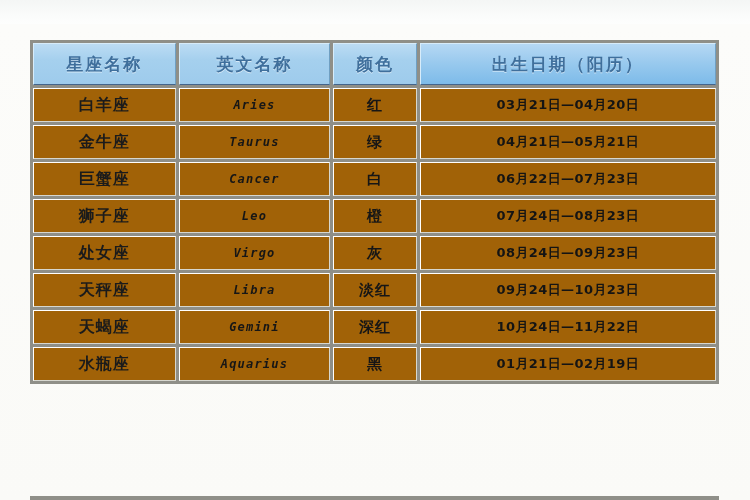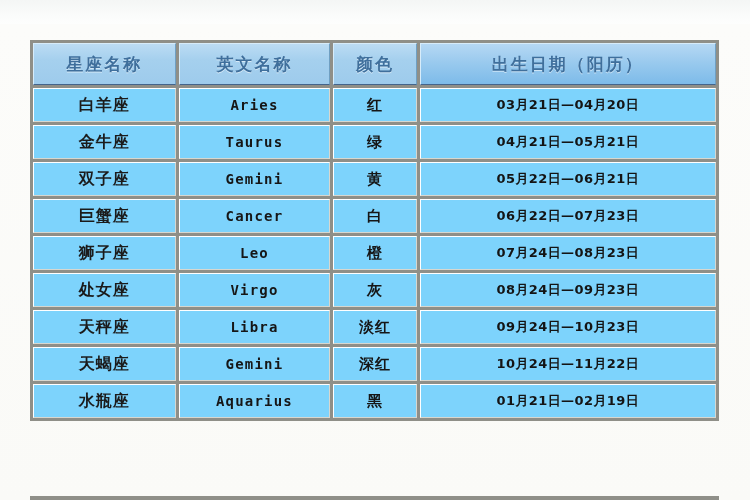--- a/index.html
+++ b/index.html
@@ -66,21 +66,21 @@
   table.zodiac col.c-color { width: 83px; }
   table.zodiac col.c-date  { width: 295px; }
 
   table.zodiac th,
   table.zodiac td {
     padding: 0;
     margin: 0;
     text-align: center;
     vertical-align: middle;
     height: 32px;
-    background: #7dd3fc;
+    background: #a16207;
     border-top: 1px solid #ffffff;
     border-left: 1px solid #ffffff;
     border-right: 1px solid #d7d7cf;
     border-bottom: 1px solid #d7d7cf;
   }
 
   table.zodiac thead th {
     background: linear-gradient(180deg,#bcdcf4 0%, #a5d0ee 40%, #9ecbec 100%);
     border-top: 1px solid #d7ecfa;
     border-left: 1px solid #d7ecfa;
@@ -109,25 +109,26 @@
     font-size: 16px;
     font-weight: 600;
     color: #1b1b1b;
     letter-spacing: 1px;
     line-height: 30px;
   }
 
   .en-cell {
     display: block;
     font-family: "DejaVu Sans Mono", "Liberation Mono", monospace;
-    font-size: 14px;
+    font-size: 12px;
     font-weight: 600;
     color: #161616;
     letter-spacing: 1.2px;
     line-height: 30px;
+    font-style: italic;
   }
 
   .color-cell {
     display: block;
     font-family: "DejaVu Sans", "Liberation Sans", sans-serif;
     font-size: 15px;
     font-weight: 600;
     color: #161616;
     letter-spacing: 1px;
     line-height: 30px;
@@ -211,34 +212,20 @@
           </td>
           <td>
             <span class="color-cell">绿</span>
           </td>
           <td>
             <span class="date-cell">04月21日—05月21日</span>
           </td>
         </tr>
         <tr>
           <td>
-            <span class="cn-cell">双子座</span>
-          </td>
-          <td>
-            <span class="en-cell">Gemini</span>
-          </td>
-          <td>
-            <span class="color-cell">黄</span>
-          </td>
-          <td>
-            <span class="date-cell">05月22日—06月21日</span>
-          </td>
-        </tr>
-        <tr>
-          <td>
             <span class="cn-cell">巨蟹座</span>
           </td>
           <td>
             <span class="en-cell">Cancer</span>
           </td>
           <td>
             <span class="color-cell">白</span>
           </td>
           <td>
             <span class="date-cell">06月22日—07月23日</span>

